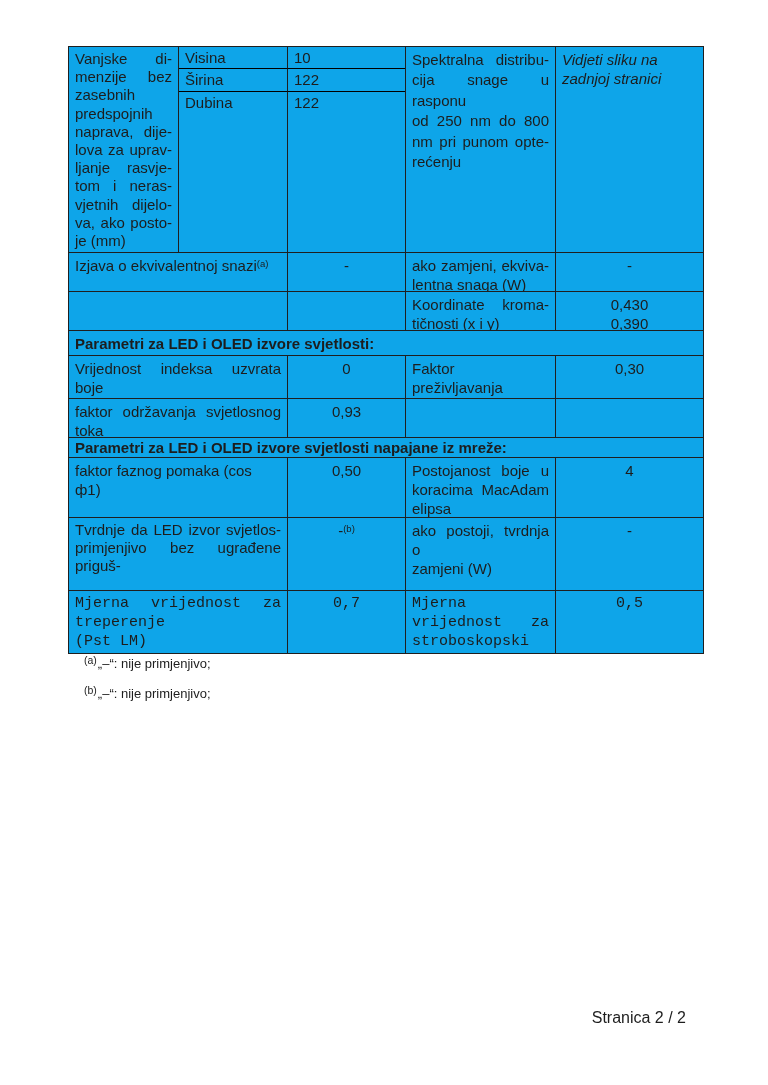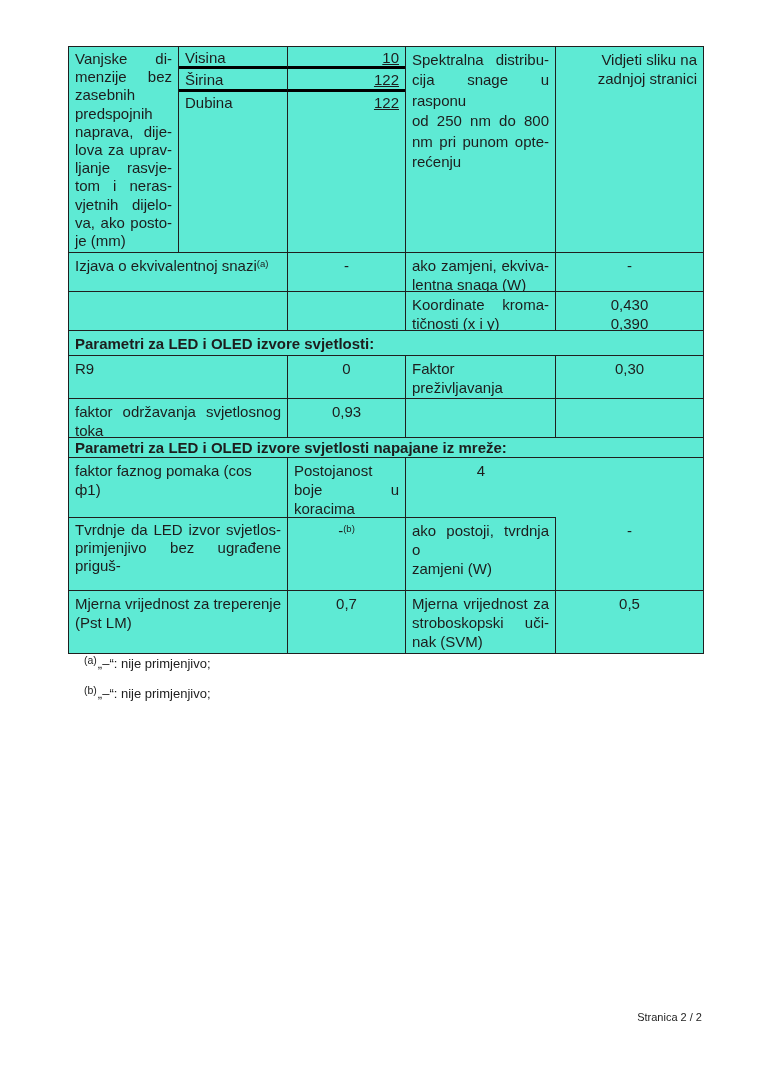--- a/index.html
+++ b/index.html
@@ -8,59 +8,59 @@
     width:768px; height:1085px; position:relative; overflow:hidden;
     font-family:"Liberation Sans", sans-serif;
     color:#1d1d1d; font-size:15px; line-height:19px;
   }
   .tbl {
     position:absolute; left:68px; top:46px; width:636px;
     border:1px solid #1f1f1f;
     display:grid;
     grid-template-columns:110px 109px 118px 150px 147px;
     grid-template-rows:206px 39px 39px 25px 43px 39px 20px 60px 73px 62px;
-    background:#5eead4;
+    background:#0ea5e9;
   }
   .c {
     border-right:1px solid #1f1f1f; border-bottom:1px solid #1f1f1f;
     padding:3px 6px 2px 6px; overflow:hidden;
   }
   .c.lastcol { border-right:none; }
-  .c.lastrow { border-bottom:none; }
+  .c.lastrow { border-bottom:none;font-family:Liberation Mono, monospace; }
   .span2 { grid-column:1 / 3; }
   .spanB { grid-column:2 / 4; padding:0; }
   .full  { grid-column:1 / -1; }
   .val { text-align:center; white-space:pre-line; }
-  .ctr { text-align:right; white-space:pre-line; }
+  .ctr { text-align:left; white-space:pre-line;font-style:italic; }
   .tight { line-height:18.2px; }
   .rl1 { line-height:20.4px; }
   .sechdr {
     font-weight:bold; display:flex; align-items:center; padding:0 6px;
     border-bottom:1px solid #1f1f1f;
   }
   
   .dims {
     display:grid; width:100%; height:100%;
     grid-template-columns:109px 1fr;
     grid-template-rows:22px 23px 1fr;
   }
   .dims > div { padding:1px 6px; }
   .dim-name { border-right:1px solid #1f1f1f; }
-  .dim-val  { text-align:right;text-decoration:underline; }
-  .dim-b { border-bottom:3px solid #000000; }
+  .dim-val  { text-align:left; }
+  .dim-b { border-bottom:1px solid #000000; }
   
   .jline { text-align:justify; text-align-last:justify; }
   .jline.jlast { text-align-last:left; }
   .sup { font-size:9.5px; position:relative; top:-4.5px; letter-spacing:0; }
   .footnotes { position:absolute; left:84px; top:654px; font-size:13px; }
   .footnote { margin-bottom:10px; }
   .fn-marker { font-size:10.5px; position:relative; top:-4px; margin-right:1px; }
   .pagefooter {
-    position:absolute; top:1008px; right:66px;
-    font-size:11px; color:#1d1d1d;
+    position:absolute; top:1008px; right:82px;
+    font-size:16px; color:#1d1d1d;
   }
 </style>
 </head>
 <body>
 
 <div class="tbl">
 
   <div class="c tight jl">
       <div class="jline">Vanjske di-</div>
       <div class="jline">menzije bez</div>
@@ -107,37 +107,39 @@
   <div class="c jl">
       <div class="jline">Koordinate kroma-</div>
       <div class="jline jlast">tičnosti (x i y)</div>
     </div>
   <div class="c lastcol val">0,430
 0,390</div>
 
   <div class="c full sechdr" style="border-right:none;">Parametri za LED i OLED izvore svjetlosti:</div>
 
   <div class="c span2 jl">
+      <div class="jline">Vrijednost indeksa uzvrata boje</div>
       <div class="jline jlast">R9</div>
     </div>
   <div class="c val">0</div>
   <div class="c">Faktor preživljavanja</div>
   <div class="c lastcol val">0,30</div>
 
   <div class="c span2 jl">
       <div class="jline">faktor održavanja svjetlosnog</div>
       <div class="jline jlast">toka</div>
     </div>
   <div class="c val">0,93</div>
   <div class="c"></div>
   <div class="c lastcol"></div>
 
   <div class="c full sechdr" style="border-right:none;">Parametri za LED i OLED izvore svjetlosti napajane iz mreže:</div>
 
   <div class="c span2">faktor faznog pomaka (cos ф1)</div>
+  <div class="c val">0,50</div>
   <div class="c jl">
       <div class="jline">Postojanost boje u</div>
       <div class="jline">koracima MacAdam</div>
       <div class="jline jlast">elipsa</div>
     </div>
   <div class="c lastcol val">4</div>
 
   <div class="c span2 tight jl">
       <div class="jline">Tvrdnje da LED izvor svjetlos-</div>
       <div class="jline">primjenjivo bez ugrađene priguš-</div>

